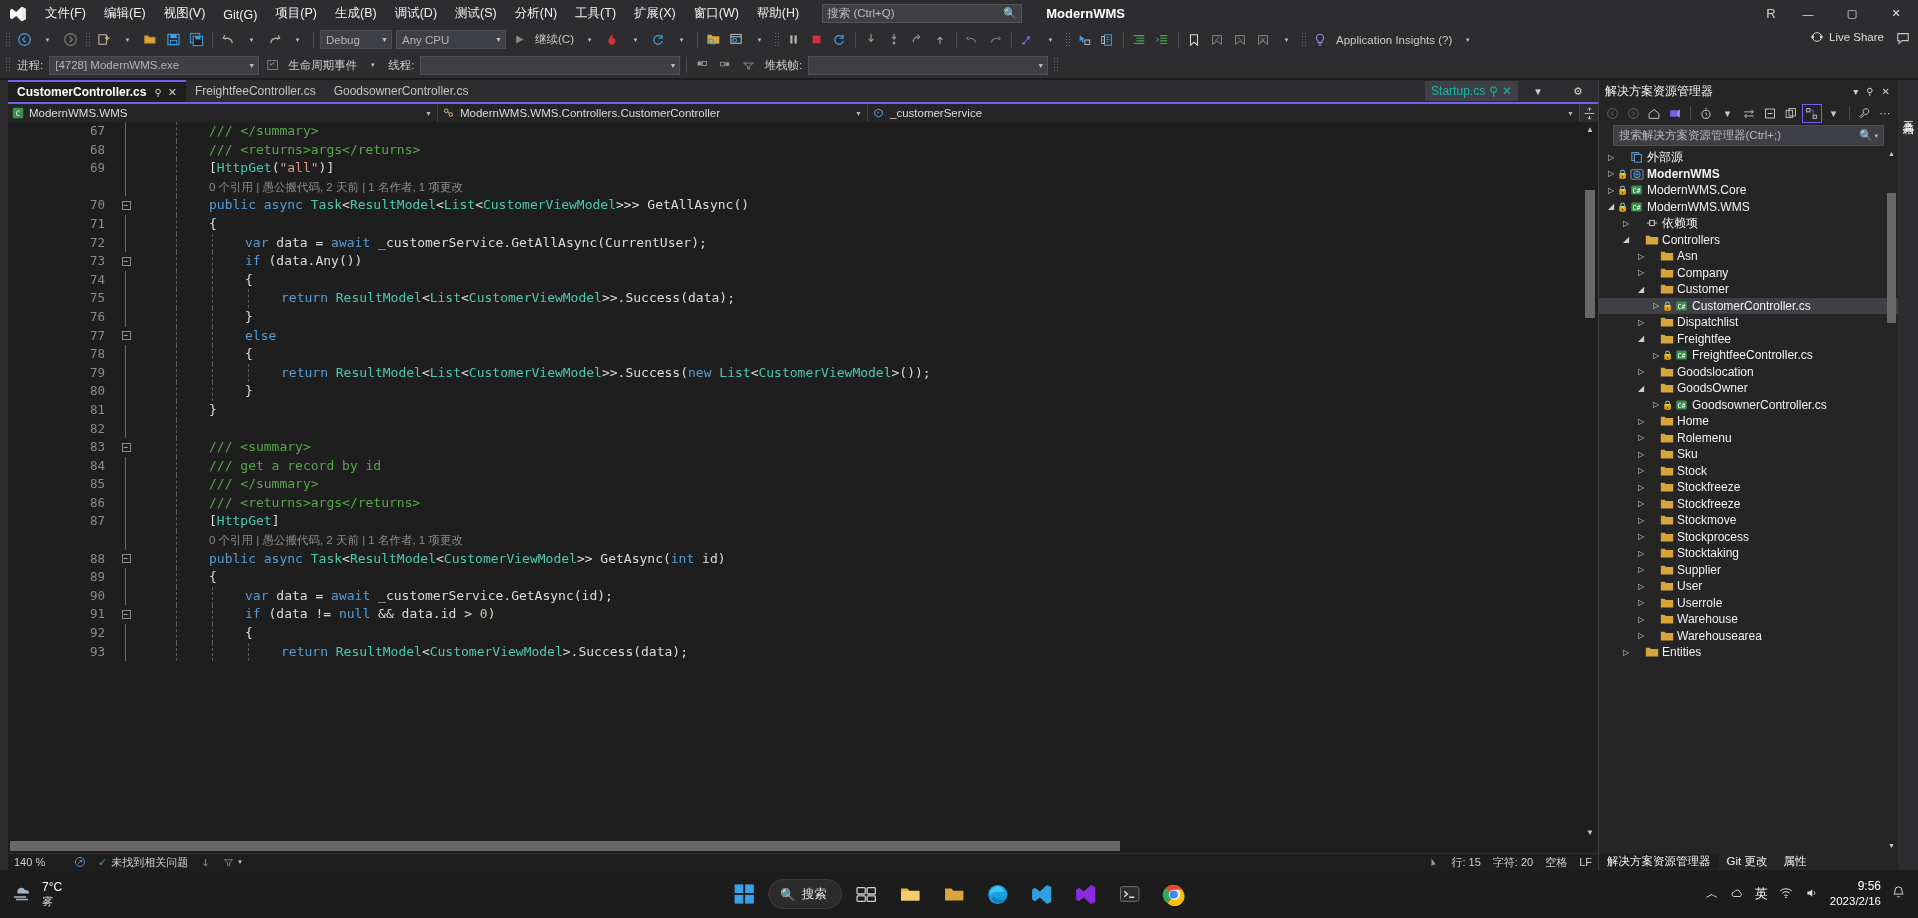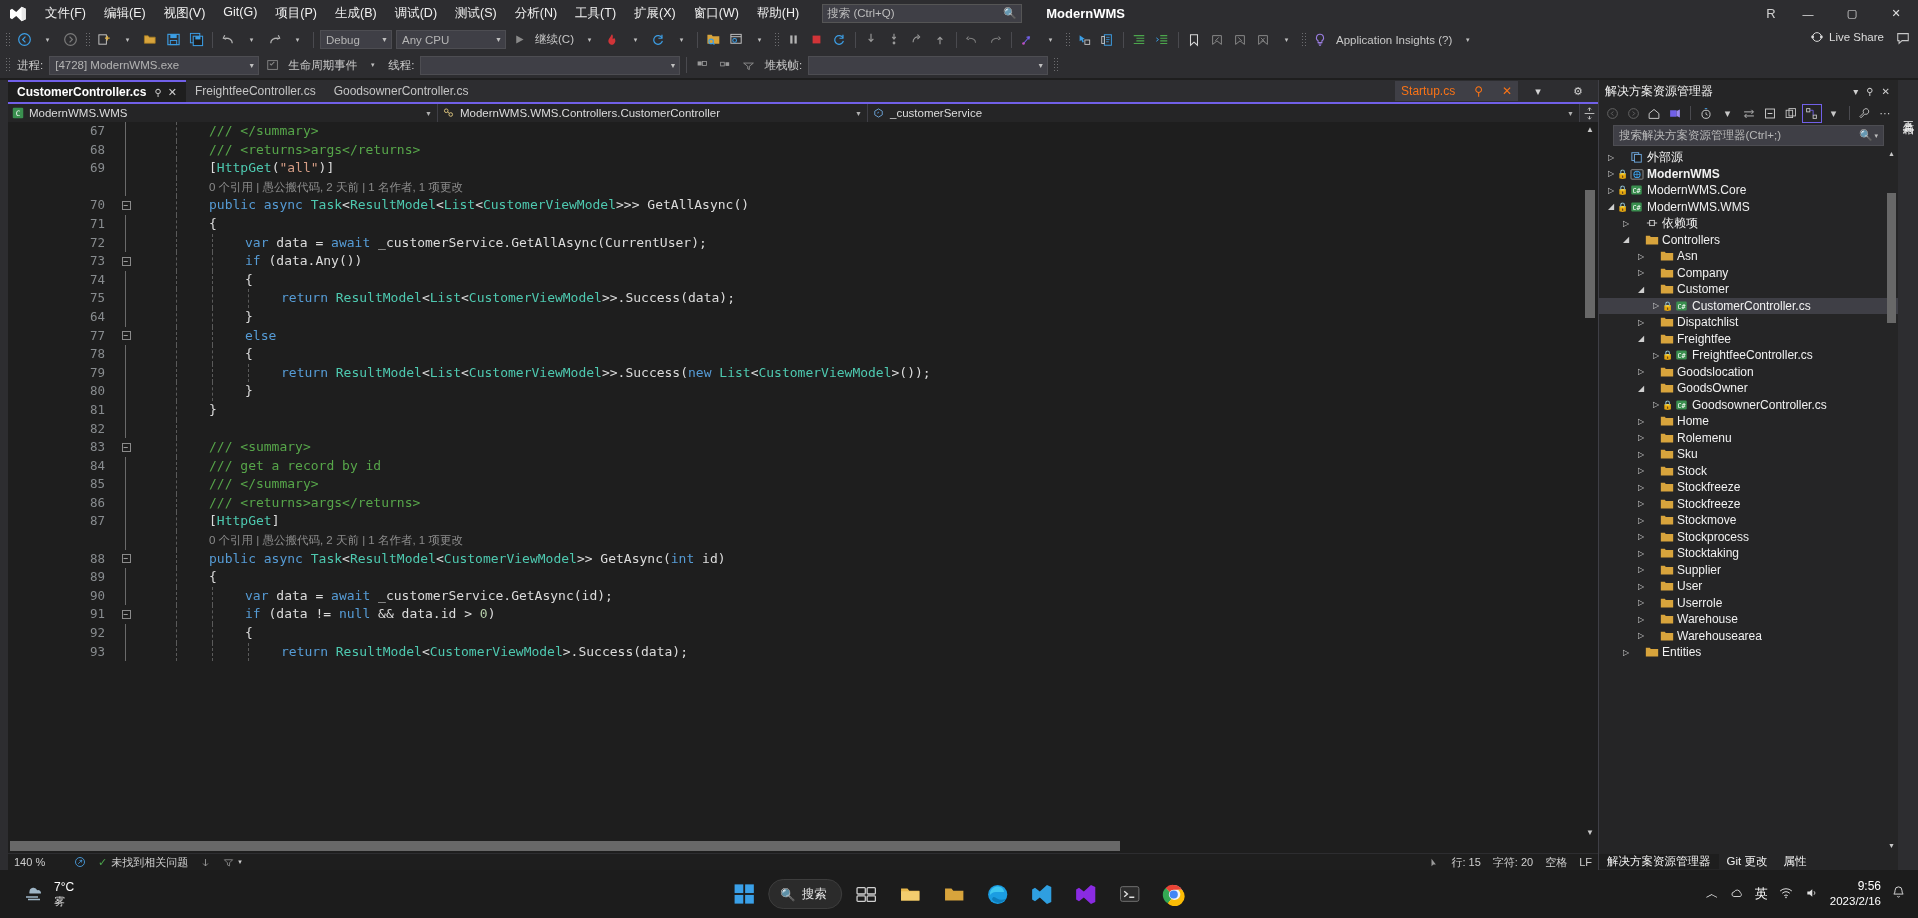--- a/index.html
+++ b/index.html
@@ -4,21 +4,21 @@
 <style>
   * { box-sizing: border-box; margin:0; padding:0; }
   html,body{ width:1918px; height:918px; overflow:hidden; background:#1e1e1e;
     font-family:"Liberation Sans","DejaVu Sans",sans-serif; color:#f1f1f1; }
   .app{ position:relative; width:1918px; height:918px; }
 
   
   .titlebar{ height:27px; background:#2d2d30; display:flex; align-items:center; padding:0 6px; position:relative; }
   .vslogo{ width:22px; height:20px; display:flex; align-items:center; justify-content:center; margin-right:8px;}
   .vslogo svg{ display:block; }
-  .menu{ display:flex; align-items:flex-start; }
+  .menu{ display:flex; align-items:flex-end; }
   .menu-item{ font-size:12.5px; color:#f1f1f1; padding:4px 9px; cursor:default; white-space:nowrap; }
   .searchbox{ margin-left:14px; width:200px; height:19px; background:#3f3f46; border:1px solid #555; display:flex; align-items:center; padding:0 4px; }
   .searchbox .ph{ font-size:11.5px; color:#bdbdbd; flex:1; }
   .searchbox .mag{ font-size:11px; color:#ccc; }
   .proj-title{ margin-left:24px; font-size:13px; font-weight:bold; color:#ffffff; }
   .titlebar-right{ position:absolute; right:0; top:0; height:27px; display:flex; align-items:center; }
   .acct{ width:30px; text-align:center; font-size:13px; color:#d0d0d0;}
   .wbtn{ width:44px; height:27px; display:flex; align-items:center; justify-content:center; font-size:11px; color:#e0e0e0; }
 
   
@@ -49,21 +49,21 @@
   
   .editor-col{ flex:1; display:flex; flex-direction:column; min-width:0; background:#1e1e1e; }
   .tabstrip{ height:22px; background:#2d2d30; display:flex; align-items:stretch; position:relative; }
   .tab{ display:flex; align-items:center; padding:0 9px; font-size:12px; color:#c5c5c5;
         background:#2d2d30; max-width:230px; position:relative; }
   .tab.active{ background:#1e1e1e; color:#ffffff; font-weight:bold; border-top:2px solid #7160e8; }
   .tab .tname{ white-space:nowrap; }
   .tab .tpin{ margin-left:8px; font-size:10px; color:#cfcfcf; }
   .tab .tclose{ margin-left:6px; font-size:11px; color:#cfcfcf; }
   .tab-right{ position:absolute; right:0; top:0; height:22px; display:flex; align-items:center; }
-  .tab-right .startup{ background:#3f3f46; color:#f97316; font-size:12px; padding:3px 6px; display:flex; align-items:center; gap:19px; }
+  .tab-right .startup{ background:#3f3f46; color:#14b8a6; font-size:12px; padding:3px 6px; display:flex; align-items:center; gap:4px; }
   .tab-right .ticon{ font-size:11px; color:#d4d4d4; padding:0 4px; }
 
   .navbar{ height:20px; background:#252526; border-top:2px solid #7160e8; display:flex; align-items:stretch; }
   .navseg{ display:flex; align-items:center; padding:0 4px; font-size:11.5px; color:#dcdcdc; border-right:1px solid #3f3f46; position:relative; }
   .navseg .nicon{ margin-right:5px; display:inline-flex; }
   .navseg .ncar{ position:absolute; right:5px; font-size:7px; color:#b0b0b0;}
   .navseg.s1{ width:430px; } .navseg.s2{ width:430px; } .navseg.s3{ flex:1; }
   .navsplit{ width:18px; display:flex; align-items:center; justify-content:center; background:#2d2d30; font-size:11px; color:#c0c0c0;}
 
   .codewrap{ flex:1; display:flex; position:relative; overflow:hidden; background:#1e1e1e; }
@@ -137,21 +137,21 @@
 
   
   .vsstatus{ position:absolute; left:0; right:0; bottom:12px; height:22px; background:#7a2e8f;
              display:flex; align-items:center; color:#ffffff; font-size:11.5px; }
   .vsstatus .lft{ display:flex; align-items:center; gap:6px; padding-left:8px; }
   .vsstatus .rgt{ margin-left:auto; display:flex; align-items:center; }
   .vsstatus .si{ display:flex; align-items:center; gap:5px; padding:0 10px; height:22px; }
 
   
   .taskbar{ position:absolute; left:0; right:0; bottom:0; height:48px; background:#1c1c1c;
-            display:flex; align-items:center;padding-left:12px; }
+            display:flex; align-items:center; }
   .weather{ display:flex; align-items:center; gap:6px; padding-left:10px; width:150px; color:#ffffff; }
   .weather .wt{ font-size:12px; line-height:14px;}
   .weather .wd{ font-size:11px; color:#d8d8d8; }
   .tb-center{ position:absolute; left:50%; transform:translateX(-50%); display:flex; align-items:center; gap:4px;}
   .ticon{ width:40px; height:40px; display:flex; align-items:center; justify-content:center; border-radius:4px;}
   .tsearch{ height:30px; background:#2b2b2b; border:1px solid #3d3d3d; border-radius:15px;
             display:flex; align-items:center; gap:6px; padding:0 14px 0 11px; color:#e6e6e6; font-size:12.5px; }
   .tray{ position:absolute; right:0; height:48px; display:flex; align-items:center; gap:10px; padding-right:12px; color:#ffffff;}
   .tray .ti{ font-size:13px; }
   .clock{ font-size:12px; line-height:15px; text-align:right; }
@@ -551,21 +551,21 @@
             <div class="cline"><div class="lnum">67</div><div class="fold"><div class="vbar"></div></div><div class="indent"></div><div class="indent"><div class="d"></div></div><div class="ctext"><span class="c-com">/// &lt;/summary&gt;</span></div></div>
             <div class="cline"><div class="lnum">68</div><div class="fold"><div class="vbar"></div></div><div class="indent"></div><div class="indent"><div class="d"></div></div><div class="ctext"><span class="c-com">/// &lt;returns&gt;args&lt;/returns&gt;</span></div></div>
             <div class="cline"><div class="lnum">69</div><div class="fold"><div class="vbar"></div></div><div class="indent"></div><div class="indent"><div class="d"></div></div><div class="ctext"><span class="c-pl">[</span><span class="c-typ">HttpGet</span><span class="c-pl">(</span><span class="c-str">"all"</span><span class="c-pl">)]</span></div></div>
             <div class="cline"><div class="lnum"></div><div class="fold"><div class="vbar"></div></div><div class="indent"></div><div class="indent"><div class="d"></div></div><div class="ctext"><span class="c-lens">0 个引用 | 愚公搬代码, 2 天前 | 1 名作者, 1 项更改</span></div></div>
             <div class="cline"><div class="lnum">70</div><div class="fold"><div class="box">−</div></div><div class="indent"></div><div class="indent"><div class="d"></div></div><div class="ctext"><span class="c-kw">public async </span><span class="c-typ">Task</span><span class="c-pl">&lt;</span><span class="c-typ">ResultModel</span><span class="c-pl">&lt;</span><span class="c-typ">List</span><span class="c-pl">&lt;</span><span class="c-typ">CustomerViewModel</span><span class="c-pl">&gt;&gt;&gt; </span><span class="c-pl">GetAllAsync()</span></div></div>
             <div class="cline"><div class="lnum">71</div><div class="fold"><div class="vbar"></div></div><div class="indent"></div><div class="indent"><div class="d"></div></div><div class="ctext"><span class="c-pl">{</span></div></div>
             <div class="cline"><div class="lnum">72</div><div class="fold"><div class="vbar"></div></div><div class="indent"></div><div class="indent"><div class="d"></div></div><div class="indent"><div class="d"></div></div><div class="ctext"><span class="c-kw">var </span><span class="c-pl">data = </span><span class="c-kw">await </span><span class="c-pl">_customerService.GetAllAsync(CurrentUser);</span></div></div>
             <div class="cline"><div class="lnum">73</div><div class="fold"><div class="box">−</div></div><div class="indent"></div><div class="indent"><div class="d"></div></div><div class="indent"><div class="d"></div></div><div class="ctext"><span class="c-kw">if </span><span class="c-pl">(data.Any())</span></div></div>
             <div class="cline"><div class="lnum">74</div><div class="fold"><div class="vbar"></div></div><div class="indent"></div><div class="indent"><div class="d"></div></div><div class="indent"><div class="d"></div></div><div class="ctext"><span class="c-pl">{</span></div></div>
             <div class="cline"><div class="lnum">75</div><div class="fold"><div class="vbar"></div></div><div class="indent"></div><div class="indent"><div class="d"></div></div><div class="indent"><div class="d"></div></div><div class="indent"><div class="d"></div></div><div class="ctext"><span class="c-kw">return </span><span class="c-typ">ResultModel</span><span class="c-pl">&lt;</span><span class="c-typ">List</span><span class="c-pl">&lt;</span><span class="c-typ">CustomerViewModel</span><span class="c-pl">&gt;&gt;.Success(data);</span></div></div>
-            <div class="cline"><div class="lnum">64</div><div class="fold"><div class="vbar"></div></div><div class="indent"></div><div class="indent"><div class="d"></div></div><div class="indent"><div class="d"></div></div><div class="ctext"><span class="c-pl">}</span></div></div>
+            <div class="cline"><div class="lnum">76</div><div class="fold"><div class="vbar"></div></div><div class="indent"></div><div class="indent"><div class="d"></div></div><div class="indent"><div class="d"></div></div><div class="ctext"><span class="c-pl">}</span></div></div>
             <div class="cline"><div class="lnum">77</div><div class="fold"><div class="box">−</div></div><div class="indent"></div><div class="indent"><div class="d"></div></div><div class="indent"><div class="d"></div></div><div class="ctext"><span class="c-kw">else</span></div></div>
             <div class="cline"><div class="lnum">78</div><div class="fold"><div class="vbar"></div></div><div class="indent"></div><div class="indent"><div class="d"></div></div><div class="indent"><div class="d"></div></div><div class="ctext"><span class="c-pl">{</span></div></div>
             <div class="cline"><div class="lnum">79</div><div class="fold"><div class="vbar"></div></div><div class="indent"></div><div class="indent"><div class="d"></div></div><div class="indent"><div class="d"></div></div><div class="indent"><div class="d"></div></div><div class="ctext"><span class="c-kw">return </span><span class="c-typ">ResultModel</span><span class="c-pl">&lt;</span><span class="c-typ">List</span><span class="c-pl">&lt;</span><span class="c-typ">CustomerViewModel</span><span class="c-pl">&gt;&gt;.Success(</span><span class="c-kw">new </span><span class="c-typ">List</span><span class="c-pl">&lt;</span><span class="c-typ">CustomerViewModel</span><span class="c-pl">&gt;());</span></div></div>
             <div class="cline"><div class="lnum">80</div><div class="fold"><div class="vbar"></div></div><div class="indent"></div><div class="indent"><div class="d"></div></div><div class="indent"><div class="d"></div></div><div class="ctext"><span class="c-pl">}</span></div></div>
             <div class="cline"><div class="lnum">81</div><div class="fold"><div class="vbar"></div></div><div class="indent"></div><div class="indent"><div class="d"></div></div><div class="ctext"><span class="c-pl">}</span></div></div>
             <div class="cline"><div class="lnum">82</div><div class="fold"><div class="vbar"></div></div><div class="indent"></div><div class="indent"><div class="d"></div></div><div class="ctext"></div></div>
             <div class="cline"><div class="lnum">83</div><div class="fold"><div class="box">−</div></div><div class="indent"></div><div class="indent"><div class="d"></div></div><div class="ctext"><span class="c-com">/// &lt;summary&gt;</span></div></div>
             <div class="cline"><div class="lnum">84</div><div class="fold"><div class="vbar"></div></div><div class="indent"></div><div class="indent"><div class="d"></div></div><div class="ctext"><span class="c-com">/// get a record by id</span></div></div>
             <div class="cline"><div class="lnum">85</div><div class="fold"><div class="vbar"></div></div><div class="indent"></div><div class="indent"><div class="d"></div></div><div class="ctext"><span class="c-com">/// &lt;/summary&gt;</span></div></div>
             <div class="cline"><div class="lnum">86</div><div class="fold"><div class="vbar"></div></div><div class="indent"></div><div class="indent"><div class="d"></div></div><div class="ctext"><span class="c-com">/// &lt;returns&gt;args&lt;/returns&gt;</span></div></div>

